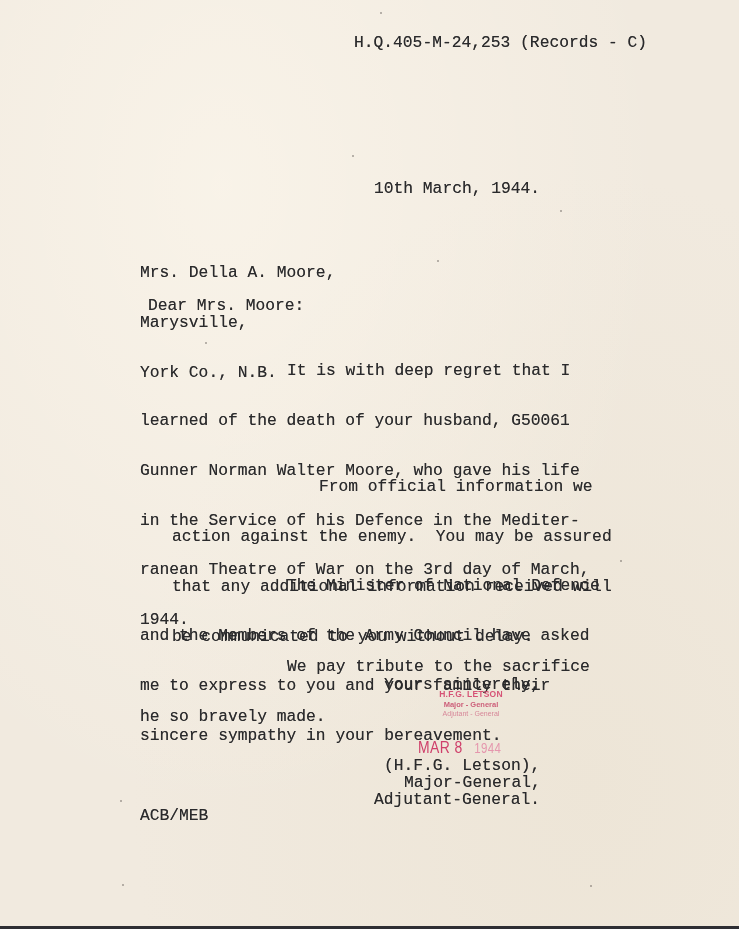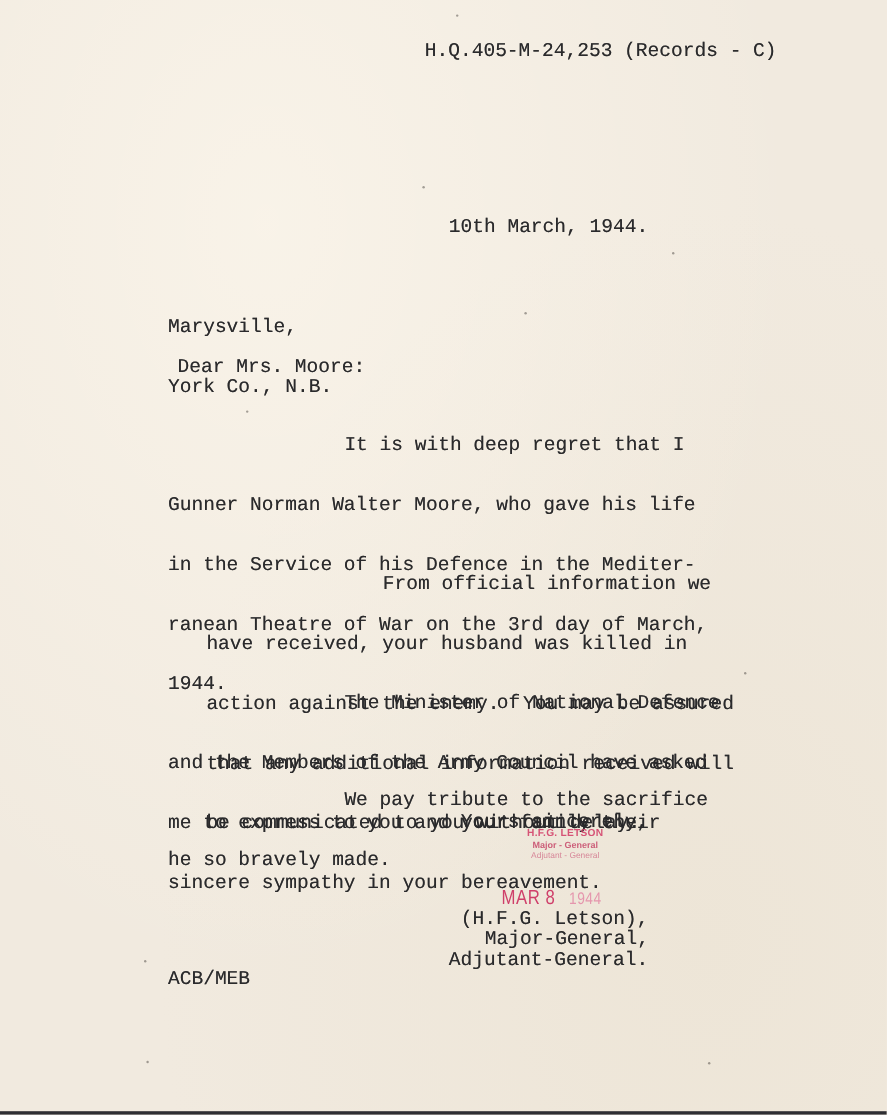--- a/index.html
+++ b/index.html
@@ -94,37 +94,38 @@
 </head>
 <body>
 
 <div class="paper">
 
   <div class="tw ref">H.Q.405-M-24,253 (Records - C)</div>
 
   <div class="tw date">10th March, 1944.</div>
 
   <div class="tw address">
+    <span class="line">Mrs. Della A. Moore,</span>
     <span class="line">Marysville,</span>
     <span class="line">York Co., N.B.</span>
   </div>
 
   <div class="tw salutation">Dear Mrs. Moore:</div>
 
   <div class="tw para1">
     <span class="line indent">It is with deep regret that I</span>
+    <span class="line">learned of the death of your husband, G50061</span>
     <span class="line">Gunner Norman Walter Moore, who gave his life</span>
     <span class="line">in the Service of his Defence in the Mediter-</span>
     <span class="line">ranean Theatre of War on the 3rd day of March,</span>
     <span class="line">1944.</span>
   </div>
 
   <div class="tw para2">
     <span class="line indent">From official information we</span>
-    <span class="line">have received, your husband was killed in</span>
     <span class="line">action against the enemy.  You may be assured</span>
     <span class="line">that any additional information received will</span>
     <span class="line">be communicated to you without delay.</span>
   </div>
 
   <div class="tw para3">
     <span class="line indent">The Minister of National Defence</span>
     <span class="line">and the Members of the Army Council have asked</span>
     <span class="line">me to express to you and your family their</span>
     <span class="line">sincere sympathy in your bereavement.</span>

